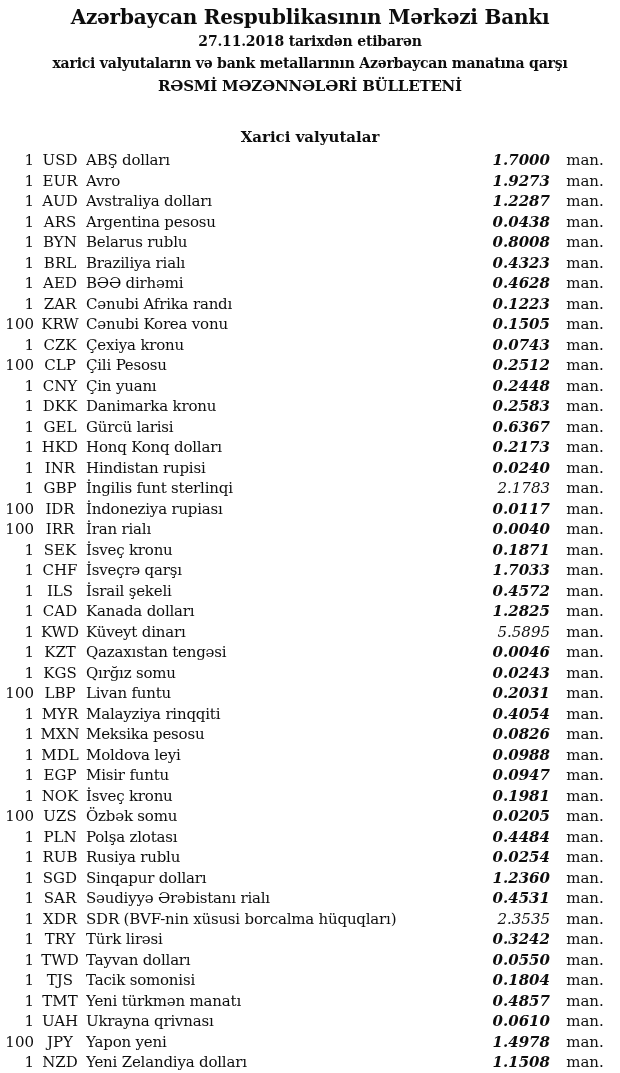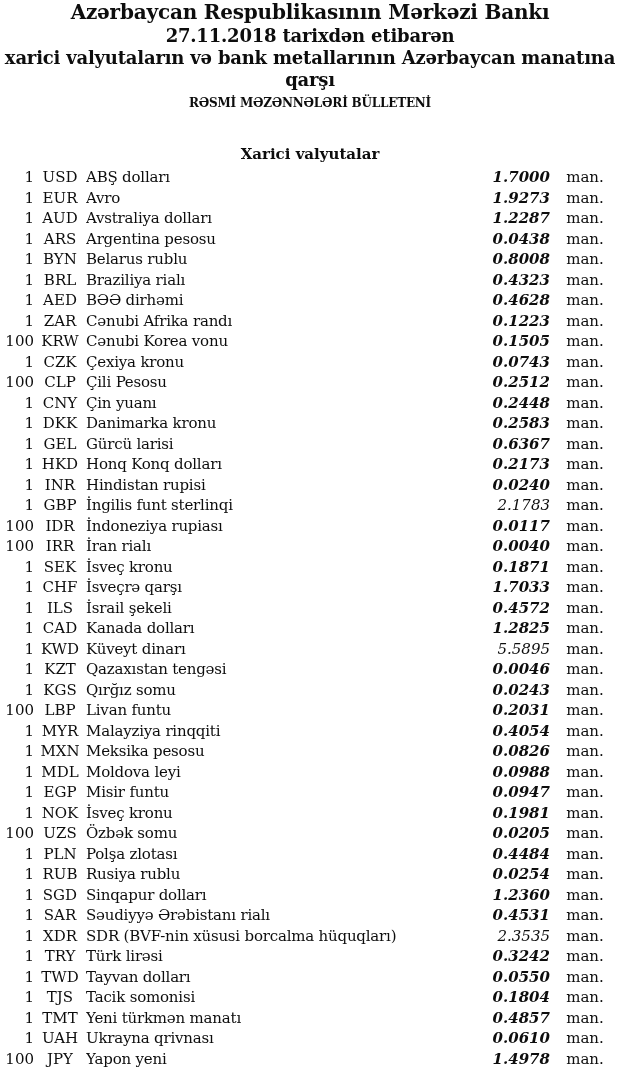--- a/index.html
+++ b/index.html
@@ -13,38 +13,38 @@
     overflow: hidden;
     color: #0d0d0d;
     font-family: "DejaVu Serif", "Liberation Serif", serif;
     -webkit-font-smoothing: antialiased;
   }
   .page {
     width: 620px;
     height: 1073px;
     position: relative;
   }
-  header { }
+  header { padding-top: 5px; }
   .bank-name {
     margin: 0;
     font-size: 20px;
     line-height: 25px;
     font-weight: bold;
     text-align: center;
     letter-spacing: -0.2px;
   }
   .hdr-line2, .hdr-line3 {
-    font-size: 18px;
+    font-size: 14px;
     line-height: 22px;
     font-weight: bold;
     text-align: center;
     letter-spacing: -0.2px;
   }
   .bulletin-title {
-    font-size: 12px;
+    font-size: 15px;
     line-height: 25px;
     font-weight: bold;
     text-align: center;
     letter-spacing: -0.2px;
   }
   .section-title {
     margin-top: 27px;
     font-size: 15px;
     line-height: 22px;
     font-weight: bold;

